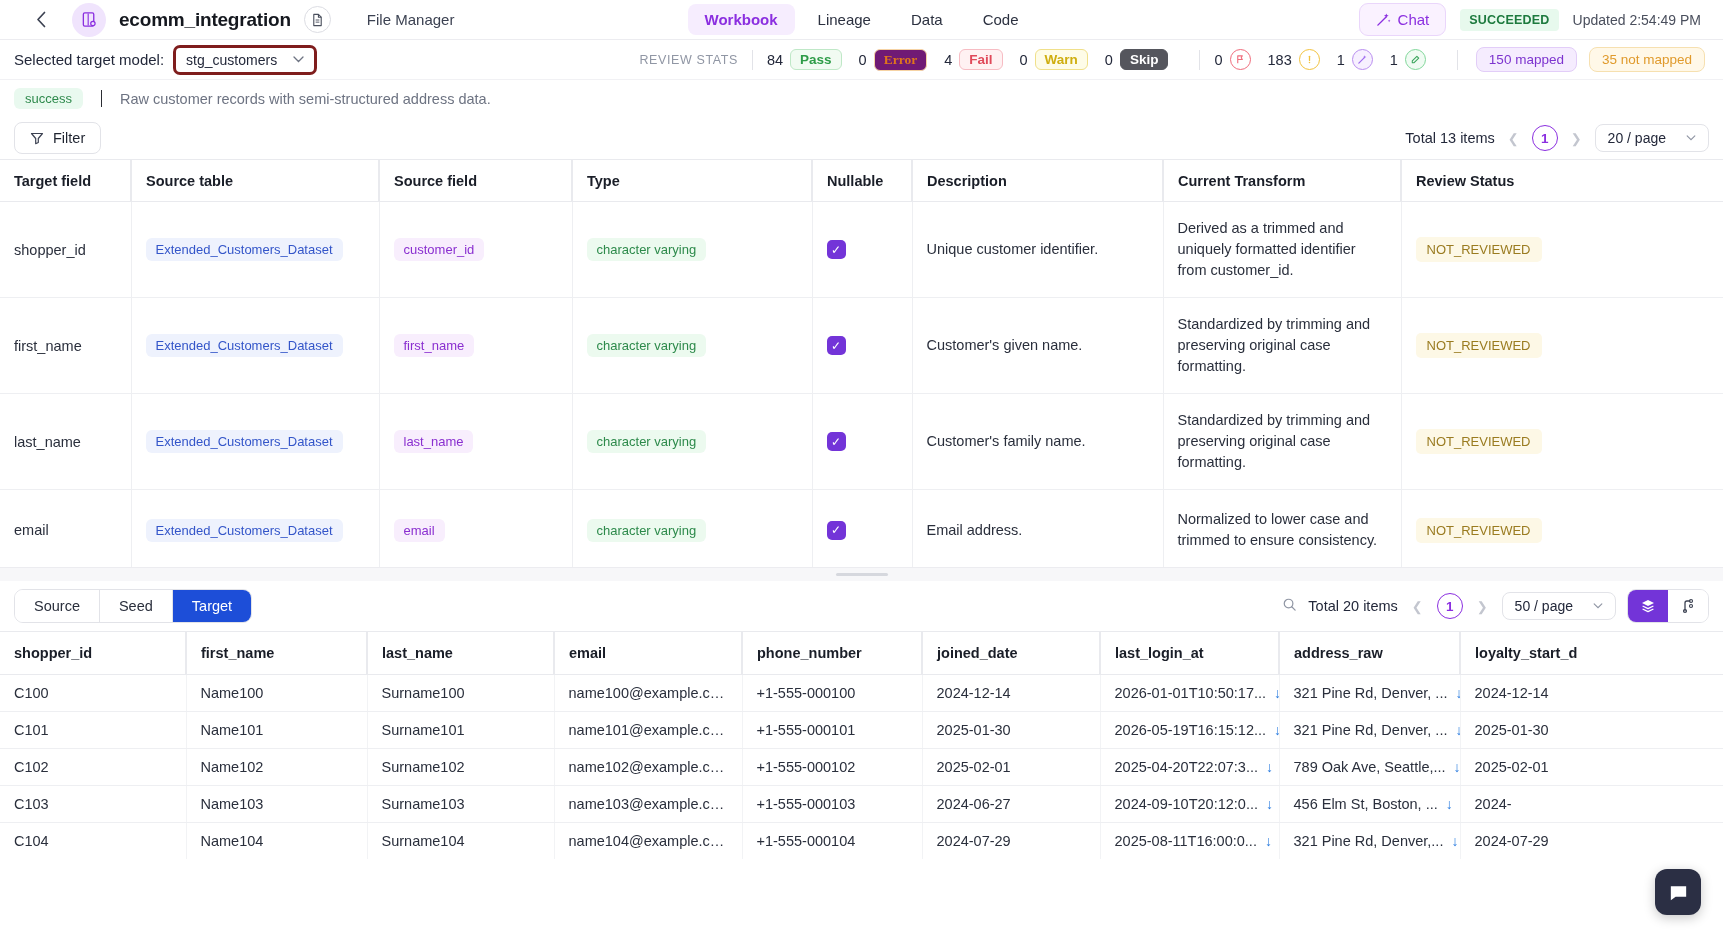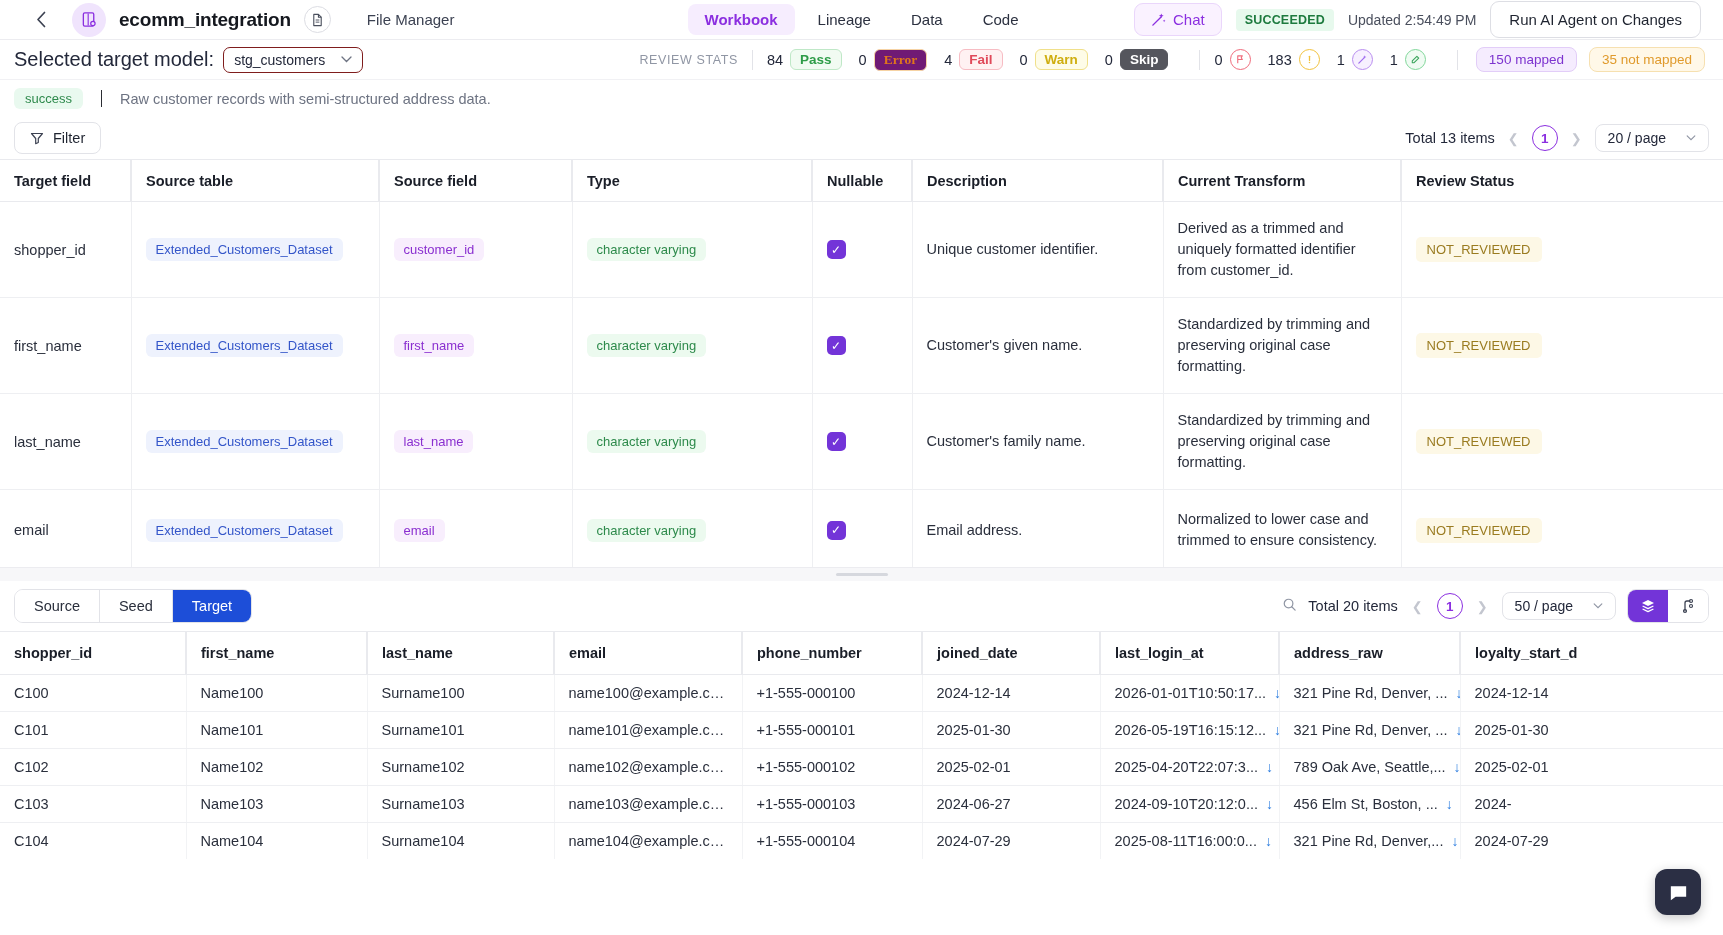--- a/index.html
+++ b/index.html
@@ -75,23 +75,23 @@
     padding: 9px 18px; font-size: 15px; color: #1f2430;
     background: #fff; cursor: pointer; white-space: nowrap;
   }
 
   
   .statsbar {
     height: 40px; display: flex; align-items: center;
     padding: 0 18px 0 14px; border-bottom: 1px solid #f1f1f4;
     background: #fff;
   }
-  .sel-model-label { font-size: 20px; color: #23283a; white-space: nowrap; }
+  .sel-model-label { font-size: 15px; color: #23283a; white-space: nowrap; }
   .model-select {
-    margin-left: 9px; border: 1px solid #7f1d1d; border-radius: 7px;
+    margin-left: 9px; border: 3px solid #7f1d1d; border-radius: 7px;
     padding: 4px 10px; font-size: 14px; color: #23283a;
     display: flex; align-items: center; gap: 16px; cursor: pointer;
     background: #fff; white-space: nowrap;
   }
   .stats-center {
     margin-left: auto; display: flex; align-items: center; gap: 0px;
   }
   .review-stats-label {
     font-size: 12.5px; color: #9096a4; letter-spacing: 0.6px; white-space: nowrap;
   }
@@ -291,21 +291,20 @@
     <div class="chat-btn">
       <svg width="15" height="15" viewBox="0 0 16 16" fill="none">
         <path d="M2 14L10.5 5.5" stroke="#8b2fe0" stroke-width="1.5" stroke-linecap="round"></path>
         <path d="M11 1.5l.7 1.8 1.8.7-1.8.7-.7 1.8-.7-1.8-1.8-.7 1.8-.7z" fill="#8b2fe0"></path>
         <path d="M14 8l.4 1 1 .4-1 .4-.4 1-.4-1-1-.4 1-.4z" fill="#8b2fe0"></path>
       </svg>
       <span>Chat</span>
     </div>
     <div class="status-pill">SUCCEEDED</div>
     <div class="updated-text">Updated 2:54:49 PM</div>
-    <div class="run-btn">Run AI Agent on Changes</div>
   </div>
 </div>
 
 <div class="statsbar">
   <div class="sel-model-label">Selected target model:</div>
   <div class="model-select">
     <span>stg_customers</span>
     <svg width="11" height="7" viewBox="0 0 11 7" fill="none">
       <path d="M1 1l4.5 4.5L10 1" stroke="#6d7382" stroke-width="1.3" stroke-linecap="round"></path>
     </svg>

